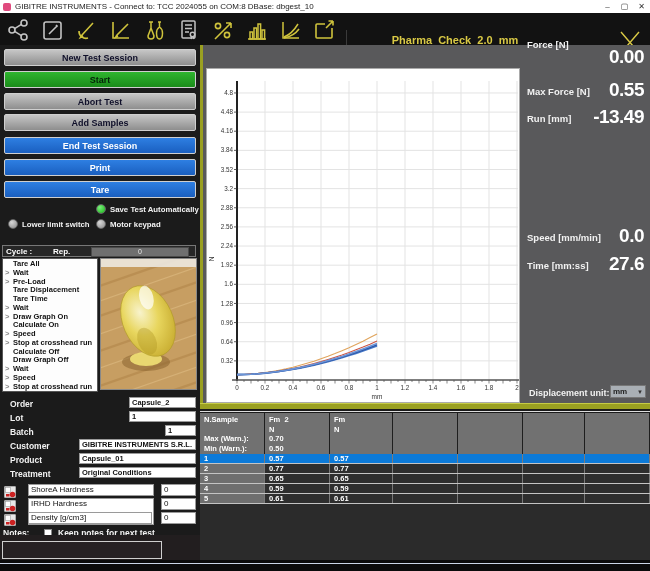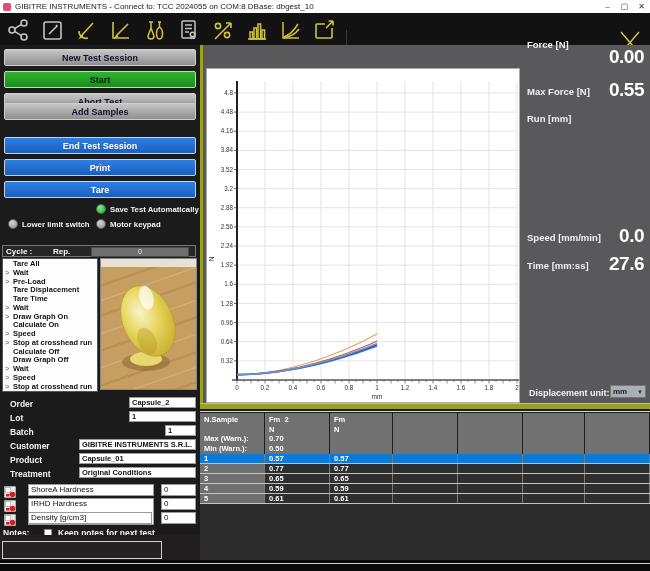--- a/index.html
+++ b/index.html
@@ -167,32 +167,33 @@
           <path d="M6 20 q10 -2 15 -9"></path>
         </svg>
     </div>
     <div class="tool" style="left:310px">
       <svg width="24" height="24" viewBox="0 0 24 24" fill="none" stroke="#cfc33c" stroke-width="1.6">
           <path d="M20 10 v9 a1 1 0 0 1 -1 1 H5 a1 1 0 0 1 -1 -1 V7 a1 1 0 0 1 1 -1 h8"></path>
           <path d="M14 10 L21 3 M21 3 h-4.5 M21 3 v4.5"></path>
         </svg>
     </div>
     <div class="abs" id="tool-sep"></div>
+    <div class="abs" id="test-name">Pharma_Check_2.0_mm</div>
     <div class="abs" id="close-x">
       <svg width="30" height="27" viewBox="0 0 30 27" fill="none" stroke="#d9c945" stroke-width="1.4">
           <path d="M6 3 L24 24 M24 3 L6 24"></path>
         </svg>
     </div>
   </div>
 
   <div id="btn-stack">
       <div class="abs btn gray" style="top: 49px;">New Test Session</div>
       <div class="abs btn green" style="top: 71px;">Start</div>
       <div class="abs btn gray" style="top: 93px;">Abort Test</div>
-      <div class="abs btn gray" style="top: 103px;">Add Samples</div>
+      <div class="abs btn gray" style="top: 114px;">Add Samples</div>
       <div class="abs btn blue" style="top: 137px;">End Test Session</div>
       <div class="abs btn blue" style="top: 159px;">Print</div>
       <div class="abs btn blue" style="top: 181px;">Tare</div>
     </div>
 
   <div id="switches">
       <div class="abs switch-row" style="left: 8px; top: 204px; margin-top: 43px;">
         <div class="radio off"></div>
         <div class="switch-label">Upper  limit switch</div>
       </div>
@@ -434,20 +435,21 @@
         <path d="M30.0 305.6 L37.0 305.5 L44.0 305.2 L51.0 304.7 L58.0 304.0 L65.0 303.2 L72.0 302.3 L79.0 301.2 L86.0 299.9 L93.0 298.5 L100.0 297.0 L107.0 295.3 L114.0 293.5 L121.0 291.6 L128.0 289.5 L135.0 287.4 L142.0 285.0 L149.0 282.6 L156.0 280.0 L163.0 277.3 L170.0 274.5" fill="none" stroke="#6b94d6" stroke-width="1.6"></path>
       </svg>
   </div>
   <div class="abs" id="olive-bottom"></div>
 
   <div class="abs m-label" style="top:39px">Force [N]</div>
   <div class="abs m-value" style="top:46px">0.00</div>
   <div class="abs m-label" style="top:86px">Max Force [N]</div>
   <div class="abs m-value" style="top:79px">0.55</div>
   <div class="abs m-label" style="top:113px">Run [mm]</div>
+  <div class="abs m-value" style="top:106px">-13.49</div>
   <div class="abs m-label" style="top:232px">Speed [mm/min]</div>
   <div class="abs m-value" style="top:225px">0.0</div>
   <div class="abs m-label" style="top:260px">Time [mm:ss]</div>
   <div class="abs m-value" style="top:253px">27.6</div>
 
   <div class="abs" id="disp-label">Displacement unit:</div>
   <div class="abs" id="disp-select">
     <span>mm</span>
     <span style="font-size:6px;color:#333;">▼</span>
   </div>

